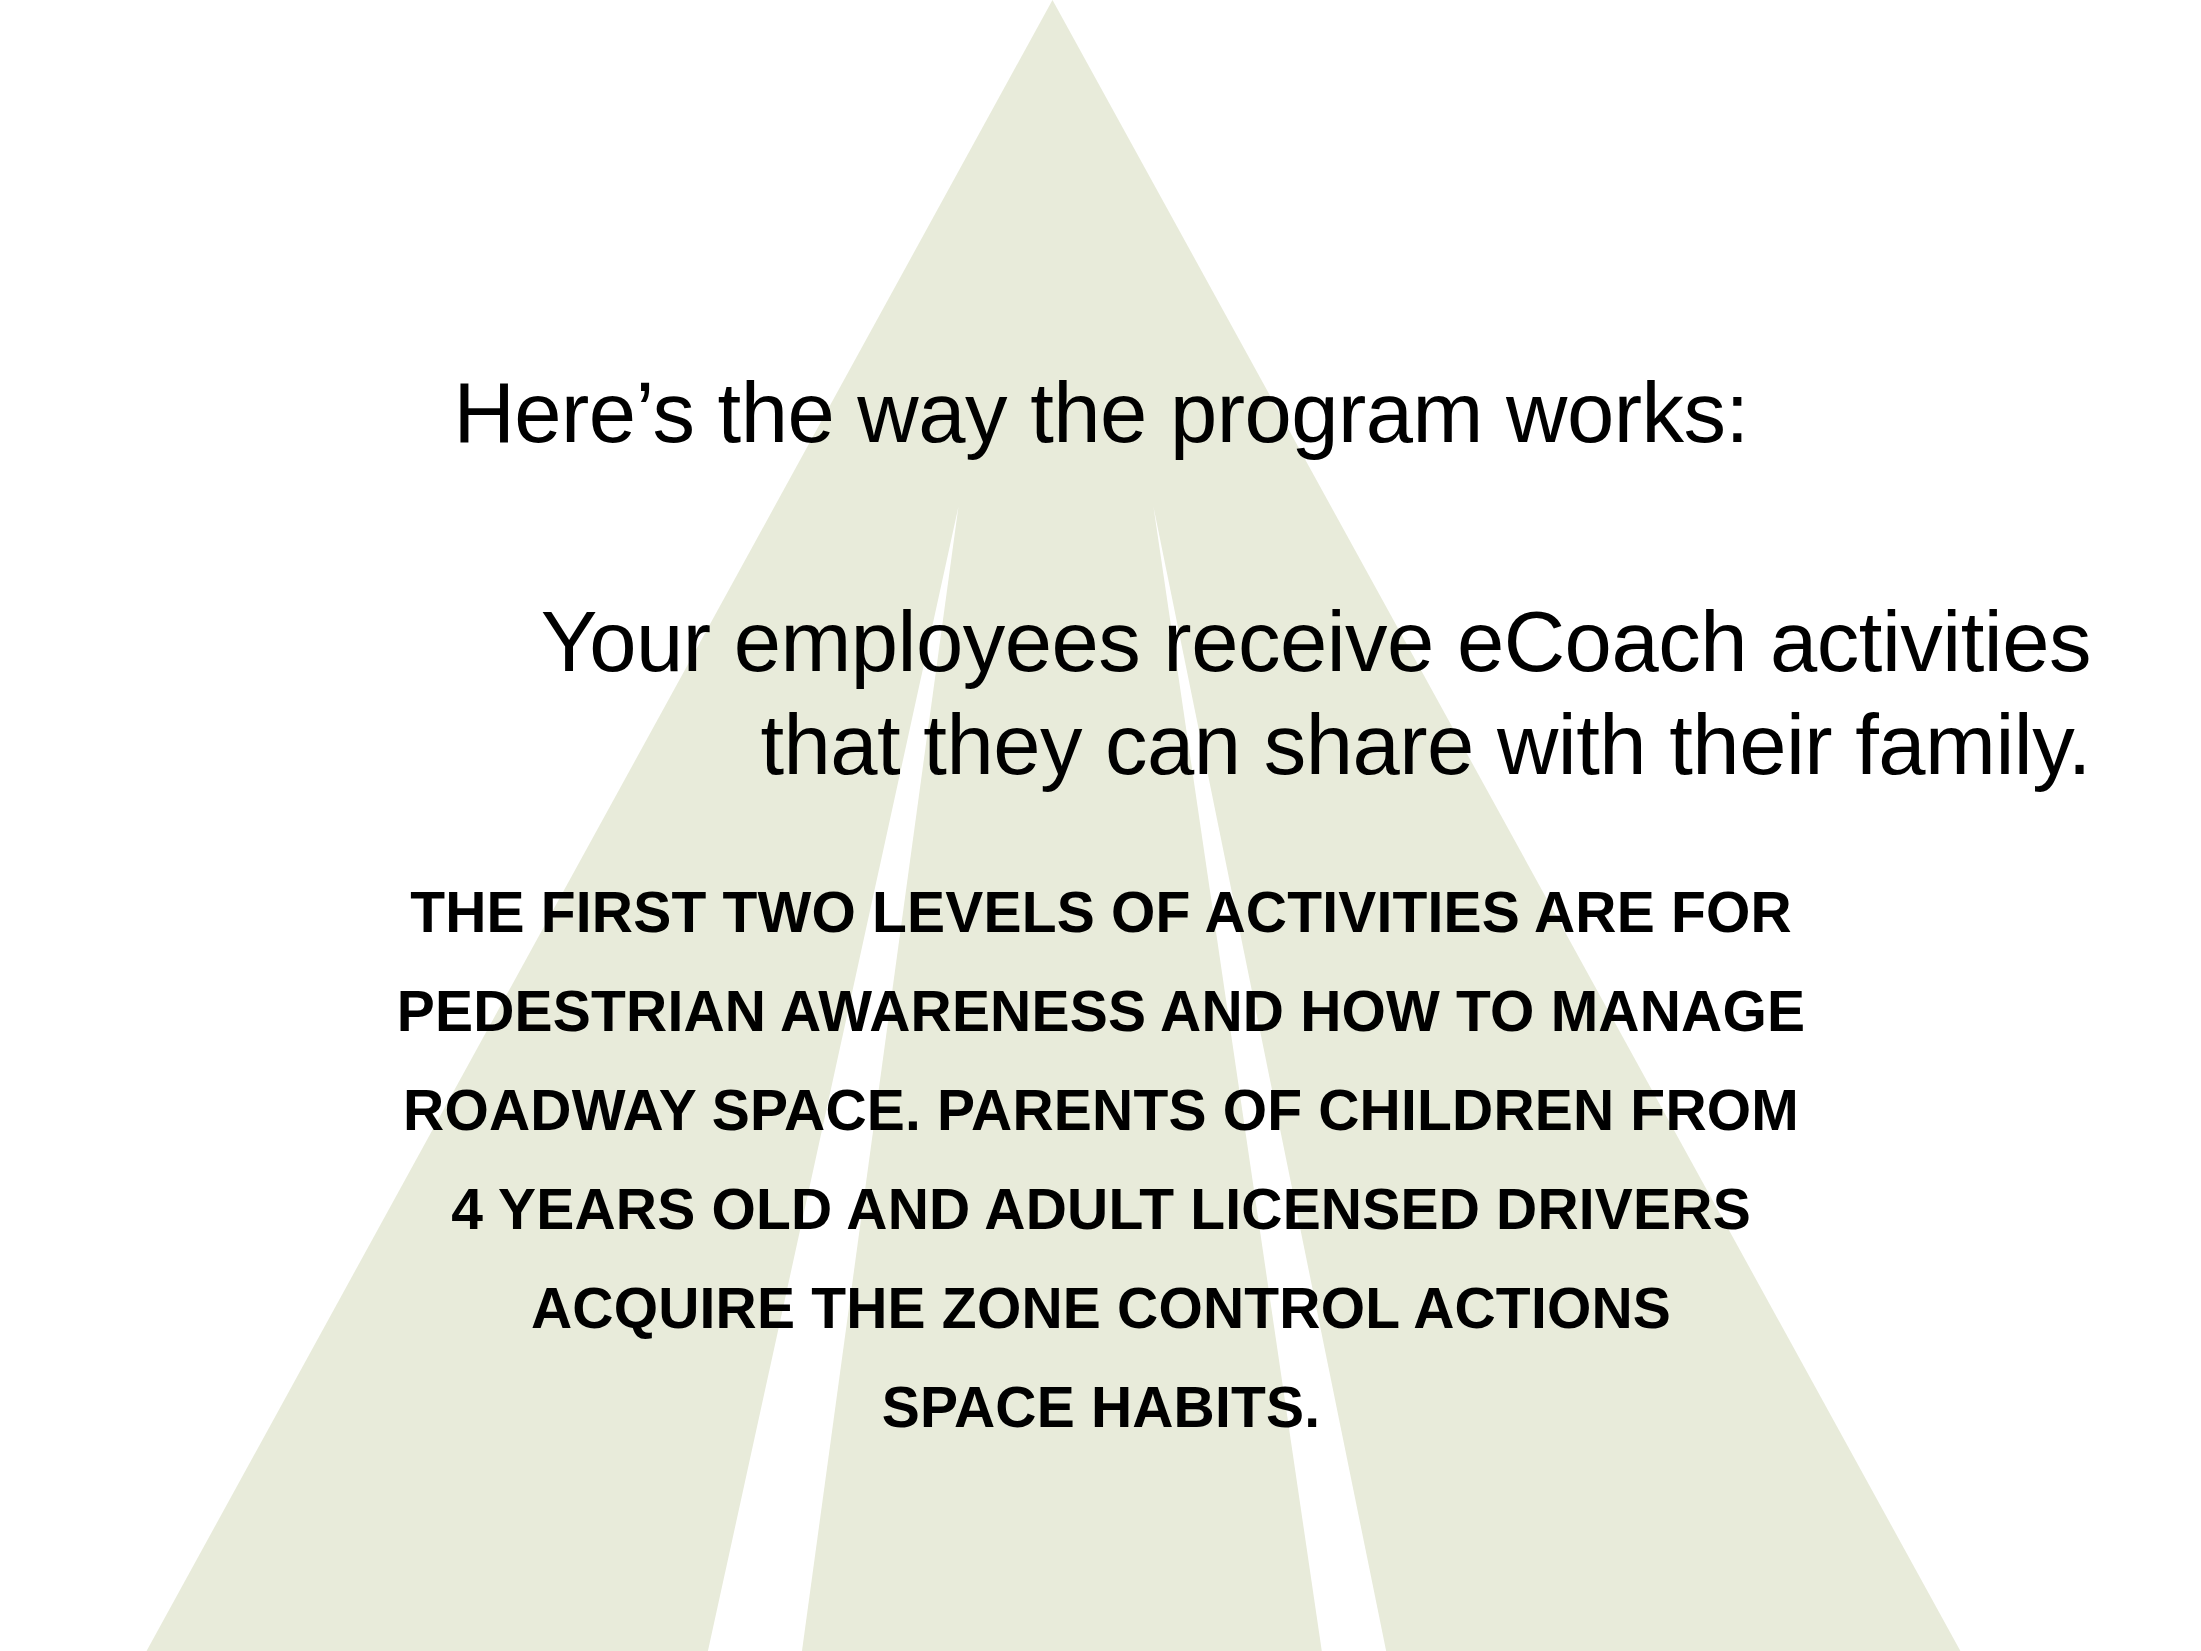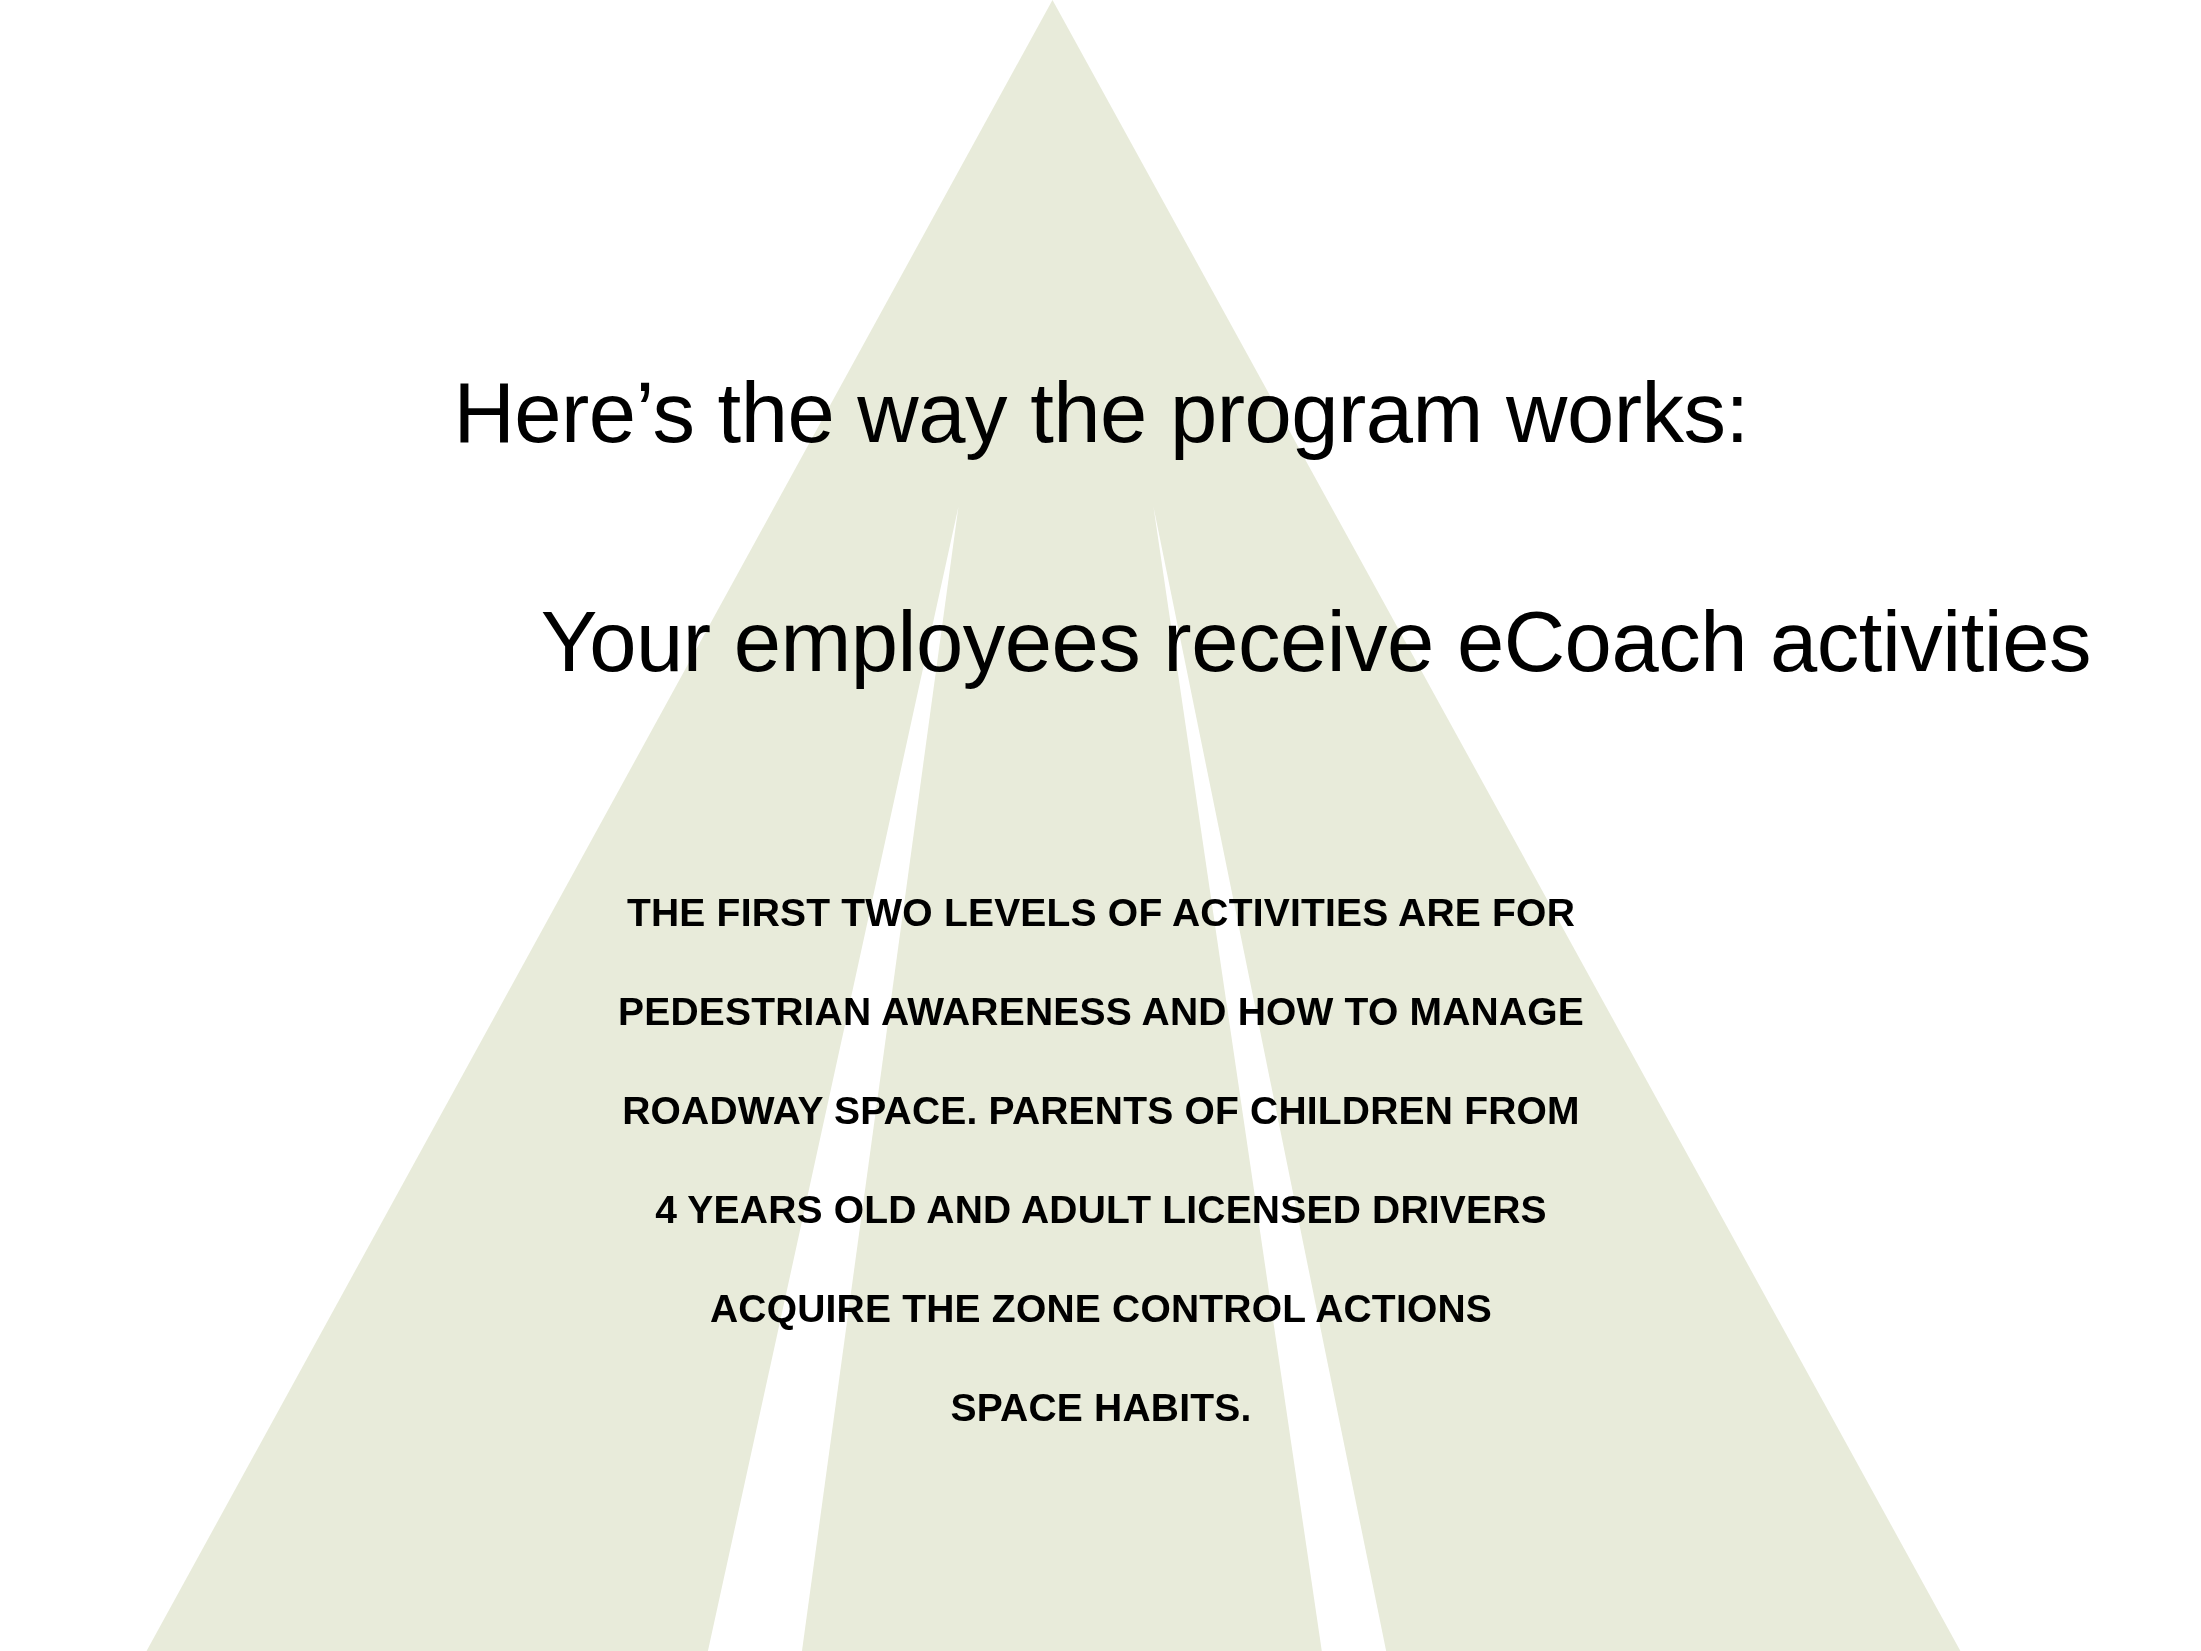--- a/index.html
+++ b/index.html
@@ -65,21 +65,21 @@
   }
   .detail-block {
     position: absolute;
     left: 111px;
     top: 863px;
     width: 1980px;
     text-align: center;
     color: #000000;
   }
   .detail-line {
-    font-size: 39px;
+    font-size: 57px;
     line-height: 99px;
     font-weight: 700;
     letter-spacing: 0.2px;
     white-space: nowrap;
   }
 </style>
 </head>
 <body>
 
 <div id="slide">
@@ -91,20 +91,21 @@
   </svg>
 
   <div id="content">
 
     <div class="headline-block">
       <div class="headline-line">Here’s the way the program works:</div>
     </div>
 
     <div class="subhead-block">
       <div class="subhead-line">Your employees receive eCoach activities</div>
+      <div class="subhead-line">that they can share with their family.</div>
     </div>
 
     <div class="detail-block">
       <div class="detail-line">THE FIRST TWO LEVELS OF ACTIVITIES ARE FOR</div>
       <div class="detail-line">PEDESTRIAN AWARENESS AND HOW TO MANAGE</div>
       <div class="detail-line">ROADWAY SPACE. PARENTS OF CHILDREN FROM</div>
       <div class="detail-line">4 YEARS OLD AND ADULT LICENSED DRIVERS</div>
       <div class="detail-line">ACQUIRE THE ZONE CONTROL ACTIONS</div>
       <div class="detail-line">SPACE HABITS.</div>
     </div>

